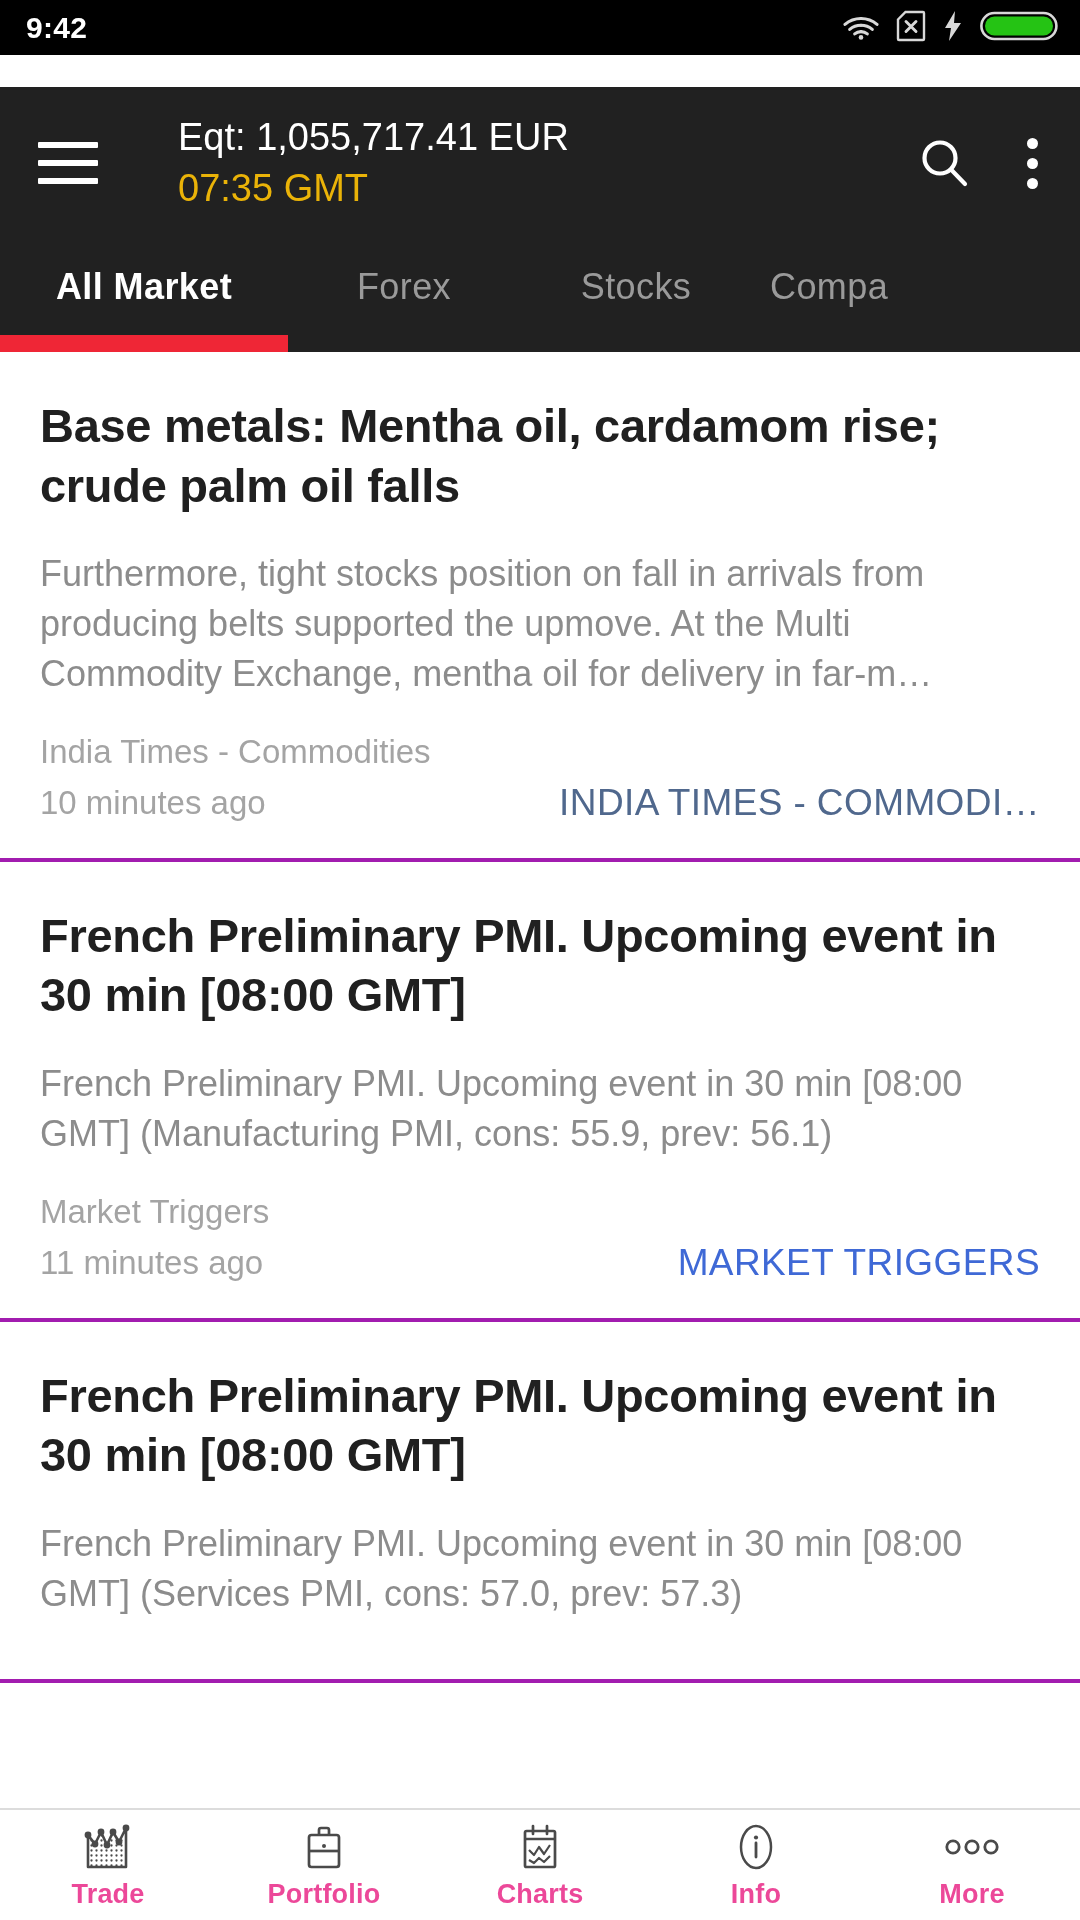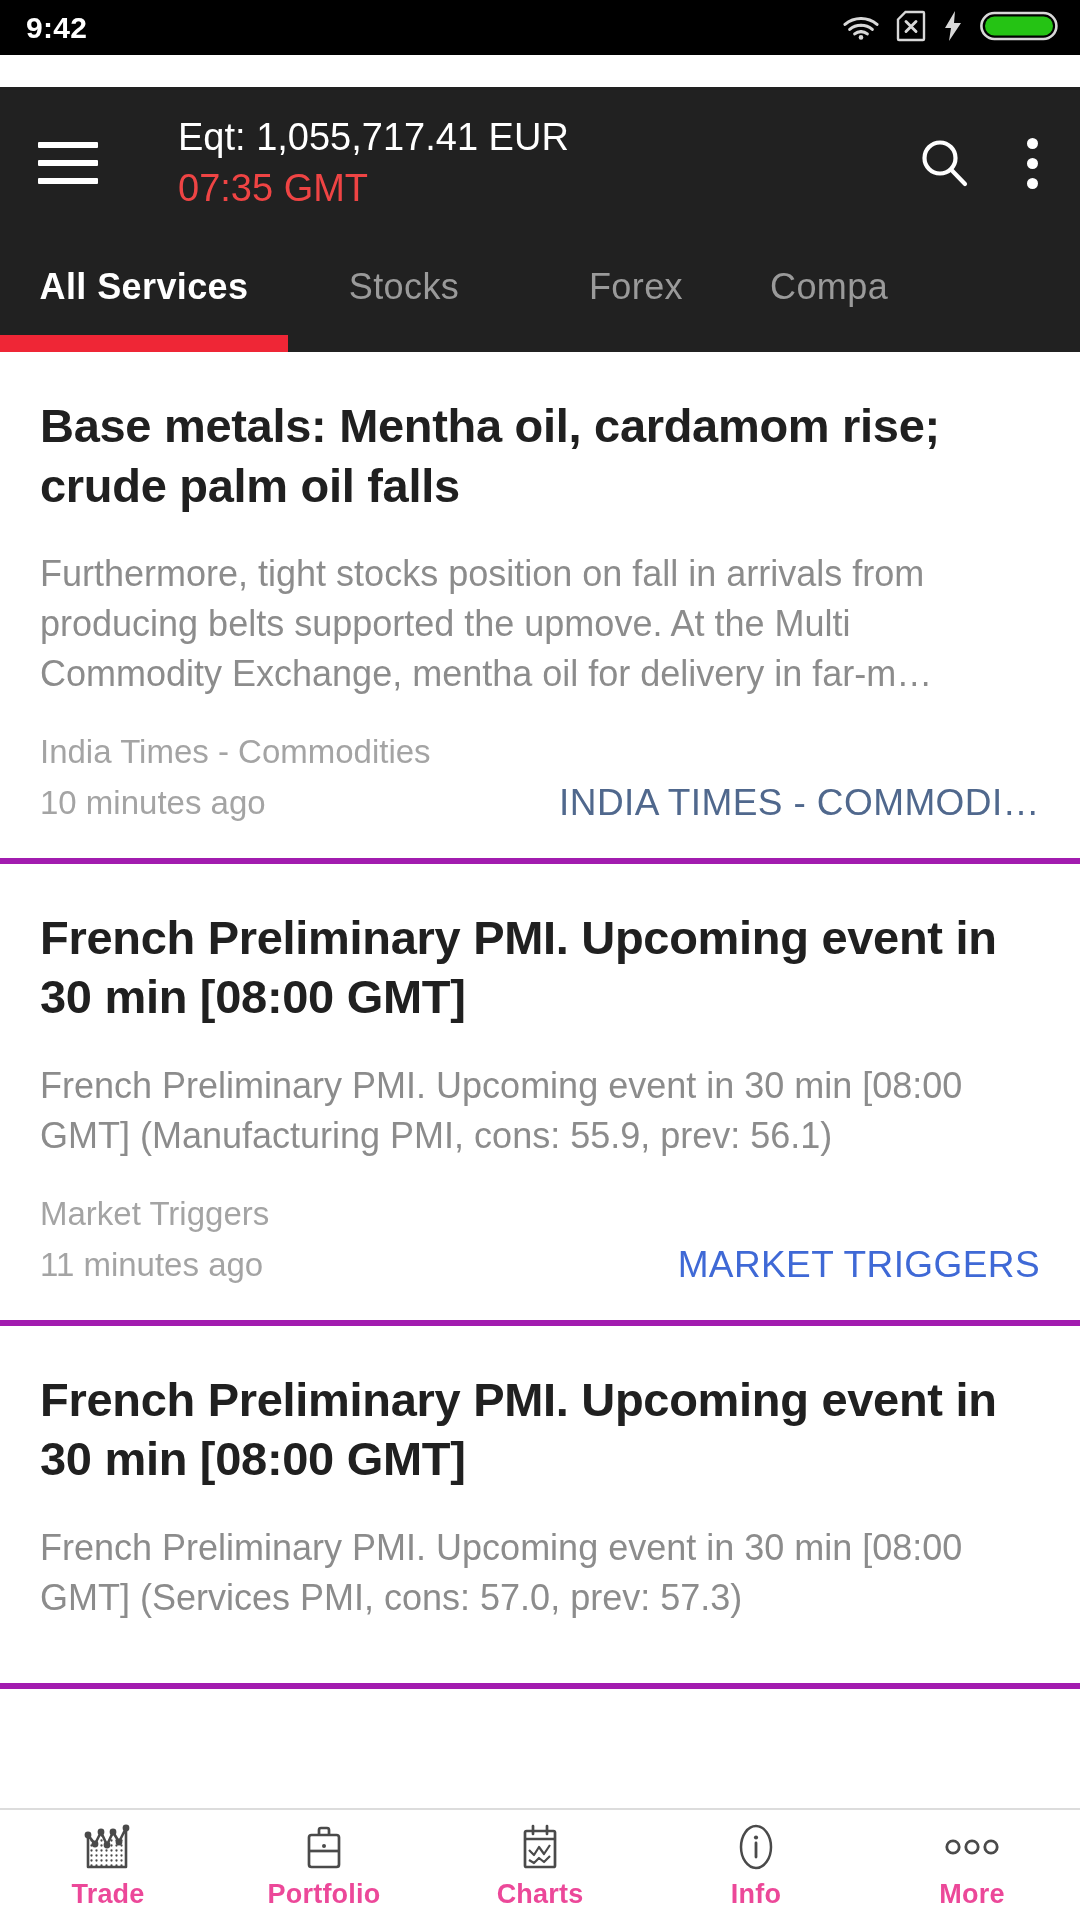--- a/index.html
+++ b/index.html
@@ -23,21 +23,21 @@
 
   
   .app-bar {
     background:#212121; flex:0 0 152px;
     display:flex; align-items:center; padding:0 34px 0 38px;margin-top:32px;
   }
   .hamburger { width:60px; display:flex; flex-direction:column; gap:12px; flex:0 0 auto; cursor:pointer; }
   .hamburger span { display:block; height:6px; background:#ffffff; border-radius:1px; }
   .appbar-titles { flex:1 1 auto; margin-left:80px; display:flex; flex-direction:column; gap:4px; }
   .eqt-line { font-size:38px; color:#ffffff; line-height:1.25; white-space:nowrap; }
-  .gmt-line { font-size:38px; color:#ef4444; line-height:1.25; }
+  .gmt-line { font-size:38px; color:#eab308; line-height:1.25; }
   .appbar-actions { display:flex; align-items:center; gap:46px; flex:0 0 auto; }
   .search-btn { width:56px; height:56px; cursor:pointer; }
   .overflow-btn { width:20px; display:flex; flex-direction:column; align-items:center; gap:9px; cursor:pointer; padding:4px 14px; }
   .overflow-btn i { width:11px; height:11px; border-radius:50%; background:#ffffff; display:block; }
 
   
   .tab-bar {
     background:#212121; flex:0 0 113px; position:relative;
     display:flex; align-items:flex-start; overflow:hidden;
   }
@@ -50,21 +50,21 @@
   .tab.t0 { width:288px; color:#ffffff; font-weight:700; }
   .tab.t1 { width:232px; }
   .tab.t2 { width:232px; }
   .tab.t3 { width:260px; justify-content:flex-start; padding-left:18px; }
   .tab-indicator {
     position:absolute; left:0; bottom:0; width:288px; height:17px; background:#ef2636;
   }
 
   
   .feed { flex:1 1 auto; background:#ffffff; overflow:hidden; position:relative; }
-  .news-card { padding:44px 40px 30px 40px; background:#ffffff; border-bottom:6px solid #a21caf; }
+  .news-card { padding:44px 40px 30px 40px; background:#ffffff; border-bottom:4px solid #a21caf; }
   .news-title {
     font-size:47px; font-weight:700; color:#202020; line-height:1.27;
     letter-spacing:-0.3px; margin-bottom:34px;
   }
   .news-summary {
     font-size:36px; color:#8c8c8c; line-height:1.38; margin-bottom:30px;
   }
   .news-meta { display:flex; flex-direction:column; gap:2px; }
   .news-source { font-size:33px; color:#a4a4a4; line-height:1.45; }
   .meta-row { display:flex; align-items:center; justify-content:space-between; }
@@ -147,23 +147,23 @@
       <span class="overflow-btn">
         <i></i>
           <i></i>
           <i></i>
       </span>
     </div>
   </div>
 
   <div class="tab-bar">
     <div class="tabs-row">
-      <div class="tab t0">All Services</div>
+      <div class="tab t0">All Market</div>
+      <div class="tab t1">Forex</div>
       <div class="tab t2">Stocks</div>
-      <div class="tab t1">Forex</div>
       <div class="tab t3">Compa</div>
     </div>
     <div class="tab-indicator"></div>
   </div>
 
   <div class="feed">
 
     <div class="news-card">
       <div class="news-title">Base metals: Mentha oil, cardamom rise; crude palm oil falls</div>
       <div class="news-summary">Furthermore, tight stocks position on fall in arrivals from producing belts supported the upmove. At the Multi Commodity Exchange, mentha oil for delivery in far-m…</div>

